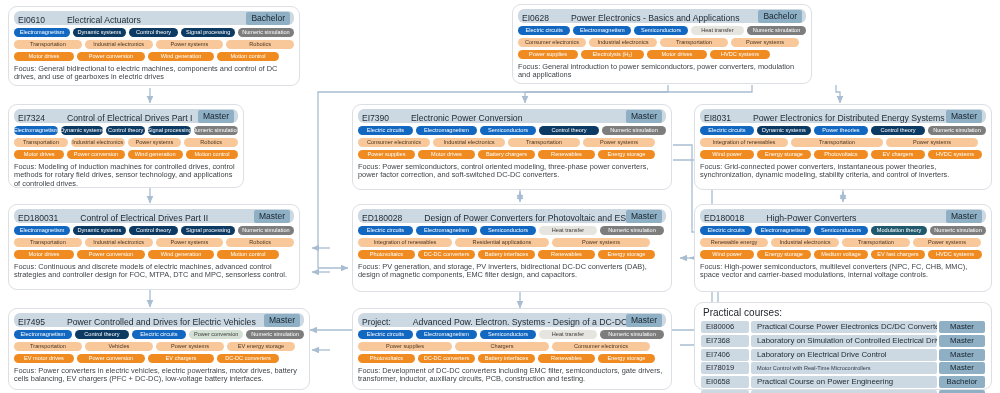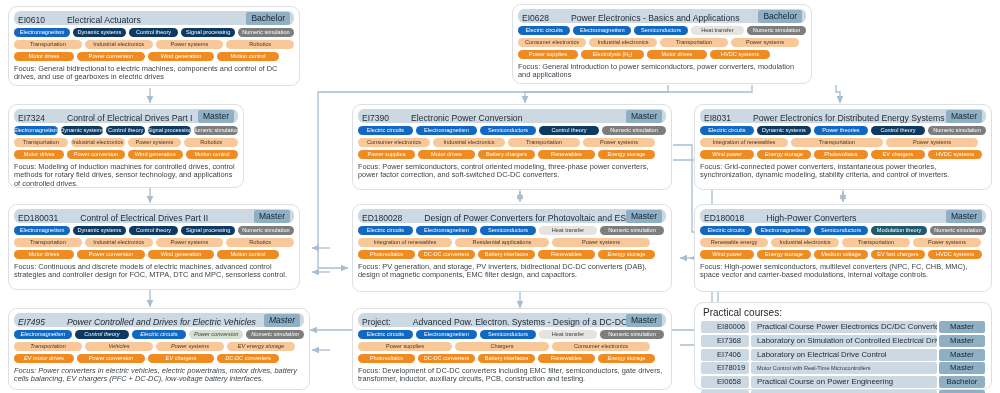--- a/index.html
+++ b/index.html
@@ -43,21 +43,21 @@
 
   .focus{
     margin-top:3.5px;font-size:7.4px;line-height:8.6px;color:#3f4448;
   }
 
   
   .pc-title{font-size:10px;color:#22272c;margin:1px 0 3px 2px;}
   .pc-row{display:flex;align-items:center;gap:2px;margin-bottom:1.8px;}
   .pc-code{
     background:#ccd8e2;color:#1d2733;font-size:7.6px;line-height:12px;height:12px;
-    width:48px;padding-left:16px;box-sizing:border-box;border-radius:2px;
+    width:48px;padding-left:5px;box-sizing:border-box;border-radius:2px;
   }
   .pc-name{
     background:#ccd8e2;color:#1d2733;font-size:7.8px;line-height:12px;height:12px;
     flex:1;padding-left:6px;box-sizing:border-box;border-radius:2px;
     white-space:nowrap;overflow:hidden;
   }
   .pc-name.small{font-size:5.6px;color:#33404d;}
   .pc-lvl{
     background:#8fb0c4;color:#16222e;font-size:7.8px;line-height:12px;height:12px;
     width:46px;text-align:center;box-sizing:border-box;border-radius:2px;
@@ -333,21 +333,21 @@
       </div>
       <div class="tagrow">
         <span class="tag t-or" style="width: 54px;">Wind power</span>
         <span class="tag t-or" style="width: 54px;">Energy storage</span>
         <span class="tag t-or" style="width: 54px;">Medium voltage</span>
         <span class="tag t-or" style="width: 54px;">EV fast chargers</span>
         <span class="tag t-or" style="width: 54px;">HVDC systems</span>
       </div>
       <div class="focus">Focus: High-power semiconductors, multilevel converters (NPC, FC, CHB, MMC), space vector and carrier-based modulations, internal voltage controls.</div>
     </div>
-    <div class="card" style="left: 8px; top: 308px; width: 302px; height: 82px; font-style: italic;">
+    <div class="card" style="left: 8px; top: 308px; width: 302px; height: 82px;">
       <div class="hdr">
         <span class="code">EI7495</span>
         <span class="title">Power Controlled and Drives for Electric Vehicles</span>
         <span class="lvl">Master</span>
       </div>
       <div class="tagrow">
         <span class="tag t-blue" style="width: 62px;">Electromagnetism</span>
         <span class="tag t-navy" style="width: 58px;">Control theory</span>
         <span class="tag t-blue" style="width: 58px;">Electric circuits</span>
         <span class="tag t-sage" style="width: 58px;">Power conversion</span>

